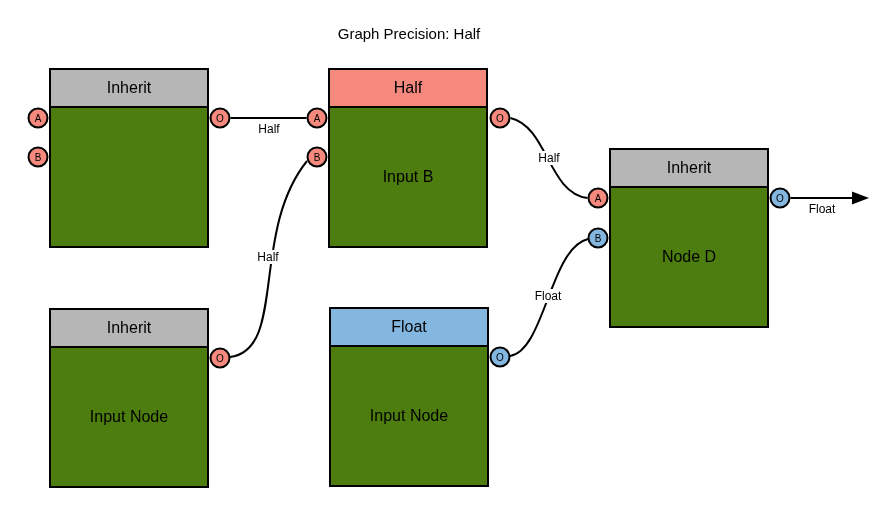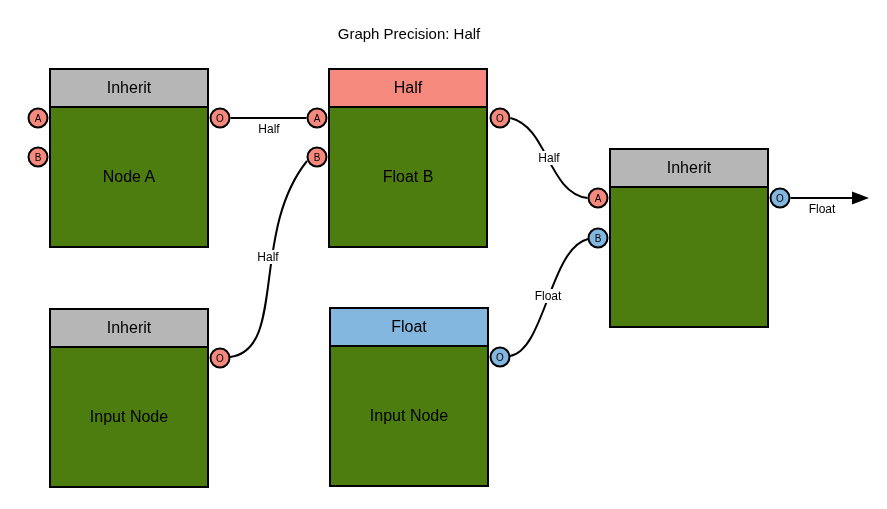--- a/index.html
+++ b/index.html
@@ -93,30 +93,30 @@
     <path d="M 230.5 118 L 306.5 118" stroke="#000" stroke-width="2"></path>
     <path d="M 230 357 C 287 350, 250 232, 307 161" stroke="#000" stroke-width="2"></path>
     <path d="M 510.5 118 C 548 127, 548 193, 587.5 198" stroke="#000" stroke-width="2"></path>
     <path d="M 510 356 C 545 350, 550 248, 588 239" stroke="#000" stroke-width="2"></path>
     <path d="M 790.5 198 L 853 198" stroke="#000" stroke-width="2"></path>
     <polygon points="852,191.5 869,198 852,204.5" fill="#000"></polygon>
   </svg>
 
   <div class="node" style="left:49px; top:68px;">
     <div class="node-header" style="background-color: rgb(182, 182, 182);">Inherit</div>
-    <div class="node-body">Node A</div>
   </div>
 
   <div class="node" style="left:328px; top:68px;">
     <div class="node-header" style="background-color: rgb(245, 137, 125);">Half</div>
-    <div class="node-body">Float B</div>
+    <div class="node-body">Input B</div>
   </div>
 
   <div class="node" style="left:609px; top:148px;">
     <div class="node-header" style="background-color: rgb(182, 182, 182);">Inherit</div>
+    <div class="node-body">Node D</div>
   </div>
 
   <div class="node" style="left:49px; top:308px;">
     <div class="node-header" style="background-color: rgb(182, 182, 182);">Inherit</div>
     <div class="node-body">Input Node</div>
   </div>
 
   <div class="node" style="left:329px; top:307px;">
     <div class="node-header" style="background-color: rgb(132, 183, 224);">Float</div>
     <div class="node-body">Input Node</div>

